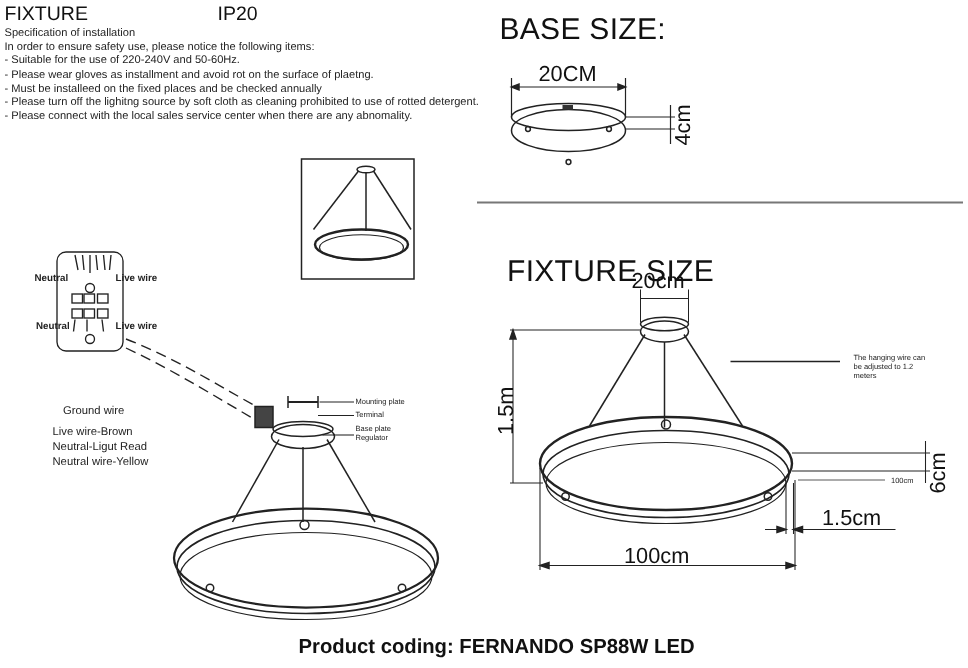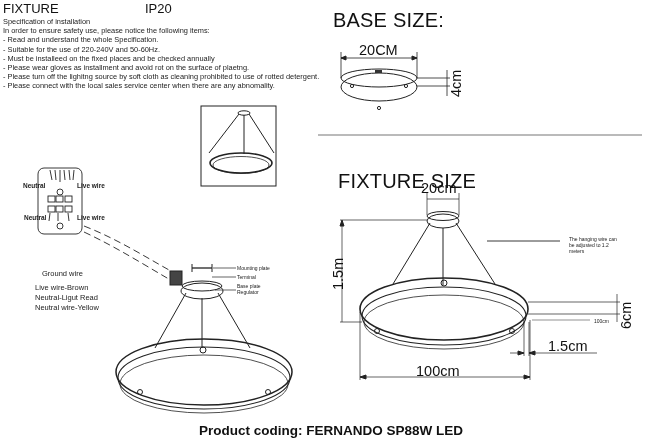--- a/index.html
+++ b/index.html
@@ -134,24 +134,23 @@
     <polygon points="530,377 524,375 524,379" fill="#222"></polygon>
   </g>
 </svg>
 
 <div class="abs hdr" style="left:3px;top:1px;">FIXTURE</div>
 <div class="abs hdr" style="left:97px;top:1px;margin-left:48px;">IP20</div>
 
 <div class="abs spec" style="left:3px;top:17px;">
   <div>Specification of installation</div>
   <div>In order to ensure safety use, please notice the following items:</div>
-  <div>- Read and understand the whole Specification.</div>
   <div>- Suitable for the use of 220-240V and 50-60Hz.</div>
+  <div>- Please wear gloves as installment and avoid rot on the surface of plaetng.</div>
   <div>- Must be installeed on the fixed places and be checked annually</div>
-  <div>- Please wear gloves as installment and avoid rot on the surface of plaetng.</div>
   <div>- Please turn off the lighitng source by soft cloth as cleaning prohibited to use of rotted detergent.</div>
   <div>- Please connect with the local sales service center when there are any abnomality.</div>
 </div>
 
 <div class="abs title" style="left:333px;top:9px;">BASE SIZE:</div>
 <div class="abs dim" style="left:359px;top:42px;">20CM</div>
 <div class="abs dim vert" style="left:448px;top:97px;">4cm</div>
 
 <div class="abs title" style="left:338px;top:152px;margin-top:18px;">FIXTURE SIZE</div>
 <div class="abs dim" style="left:421px;top:180px;">20cm</div>

